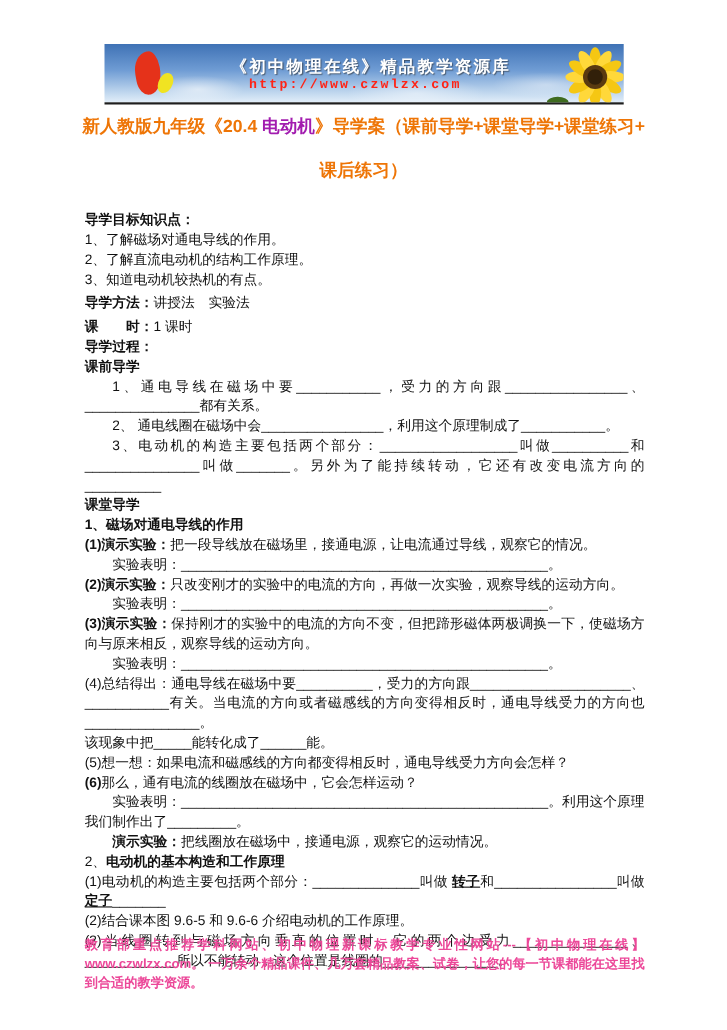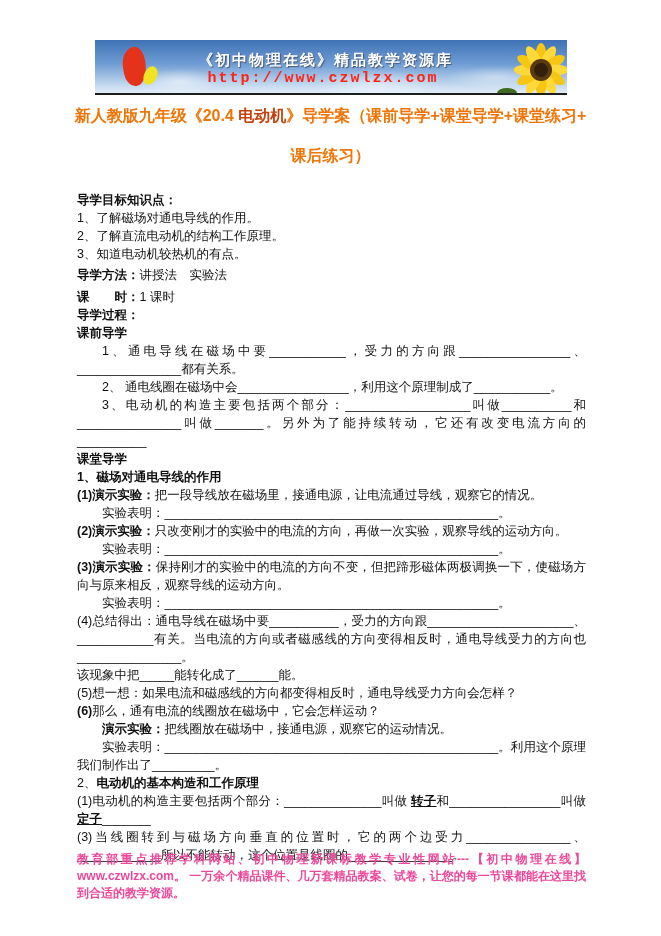--- a/index.html
+++ b/index.html
@@ -15,25 +15,25 @@
       radial-gradient(90px 22px at 60% 85%, rgba(255,255,255,.45), rgba(255,255,255,0) 70%),
       radial-gradient(70px 16px at 85% 70%, rgba(255,255,255,.4), rgba(255,255,255,0) 70%),
       linear-gradient(180deg,#3f72b5 0%,#6f9cd4 45%,#b9d2ec 80%,#e2eef9 100%);
     border-bottom:2px solid #1e1e1e;
   }
   .flame{position:absolute;left:26px;top:7px;width:42px;height:42px;}
   .flame-red{position:absolute;left:2px;top:0;width:23px;height:39px;background:#e5321a;
     border-radius:62% 38% 55% 45%/50% 42% 62% 38%;transform:rotate(-10deg);}
   .flame-yellow{position:absolute;left:23px;top:19px;width:13px;height:19px;background:#f0e322;
     border-radius:55% 45% 62% 38%/58% 42% 55% 45%;transform:rotate(16deg);}
-  .banner-title{position:absolute;top:11px;left:103px;width:300px;
+  .banner-title{position:absolute;top:11px;left:92px;width:300px;text-align:center;
     color:#fff;font-weight:bold;font-size:15px;letter-spacing:2px;white-space:nowrap;
     text-shadow:1px 1px 1px rgba(40,40,40,.6);}
   .banner-url{position:absolute;top:30px;left:88px;width:280px;text-align:center;
-    font-weight:bold;font-size:15px;letter-spacing:2px;white-space:nowrap;
+    font-weight:bold;font-size:12px;letter-spacing:2px;white-space:nowrap;
     font-family:"Liberation Mono","DejaVu Sans Mono",monospace;}
   .sunflower{position:absolute;right:0;bottom:-4px;}
   
   .doc-title{
     position:absolute;top:96px;left:40px;width:581px;margin:0;text-align:center;
     font-size:16px;font-weight:bold;line-height:40px;
   }
   
   .content{
     position:absolute;top:191px;left:77px;width:509px;
@@ -74,21 +74,21 @@
         <ellipse cx="44" cy="15" rx="5.5" ry="13" fill="#ffd83a" transform="rotate(270 44 29)"></ellipse>
         <ellipse cx="44" cy="15" rx="5.5" ry="13" fill="#f5c713" transform="rotate(300 44 29)"></ellipse>
         <ellipse cx="44" cy="15" rx="5.5" ry="13" fill="#ffd83a" transform="rotate(330 44 29)"></ellipse>
         <circle cx="44" cy="29" r="11" fill="#5a3a10"></circle>
         <circle cx="44" cy="29" r="7" fill="#32200a"></circle>
         <ellipse cx="10" cy="52" rx="10" ry="5" fill="#3e6b1f"></ellipse>
       </g>
     </svg>
   </div>
 
-  <h1 class="doc-title" style="color: rgb(238, 117, 6);"><span>新人教版九年级《20.4 </span><span class="hl" style="color: #c2410c;">电动机</span><span>》导学案（课前导学+课堂导学+课堂练习+</span><br><span>课后练习）</span></h1>
+  <h1 class="doc-title" style="color: rgb(238, 117, 6);"><span>新人教版九年级《20.4 </span><span class="hl" style="color: #a21caf;">电动机</span><span>》导学案（课前导学+课堂导学+课堂练习+</span><br><span>课后练习）</span></h1>
 
   <div class="content" id="content">
       <div class="para"><span class="b">导学目标知识点：</span></div>
       <div class="para"><span>1、了解磁场对通电导线的作用。</span></div>
       <div class="para"><span>2、了解直流电动机的结构工作原理。</span></div>
       <div class="para"><span>3、知道电动机较热机的有点。</span></div>
       <div class="para" style="margin-top: 3px;"><span class="b">导学方法：</span><span>讲授法　实验法</span></div>
       <div class="para" style="margin-top: 4px;"><span class="b">课　　时：</span><span>1 课时</span></div>
       <div class="para"><span class="b">导学过程：</span></div>
       <div class="para"><span class="b">课前导学</span></div>
@@ -100,22 +100,23 @@
       <div class="para"><span class="b">(1)演示实验：</span><span>把一段导线放在磁场里，接通电源，让电流通过导线，观察它的情况。</span></div>
       <div class="para" style="text-indent: 2em;"><span>实验表明：________________________________________________。</span></div>
       <div class="para"><span class="b">(2)演示实验：</span><span>只改变刚才的实验中的电流的方向，再做一次实验，观察导线的运动方向。</span></div>
       <div class="para" style="text-indent: 2em;"><span>实验表明：________________________________________________。</span></div>
       <div class="para"><span class="b">(3)演示实验：</span><span>保持刚才的实验中的电流的方向不变，但把蹄形磁体两极调换一下，使磁场方向与原来相反，观察导线的运动方向。</span></div>
       <div class="para" style="text-indent: 2em;"><span>实验表明：________________________________________________。</span></div>
       <div class="para"><span>(4)总结得出：通电导线在磁场中要__________，受力的方向跟_____________________、___________有关。当电流的方向或者磁感线的方向变得相反时，通电导线受力的方向也_______________。</span></div>
       <div class="para"><span>该现象中把_____能转化成了______能。</span></div>
       <div class="para"><span>(5)想一想：如果电流和磁感线的方向都变得相反时，通电导线受力方向会怎样？</span></div>
       <div class="para"><span class="b">(6)</span><span>那么，通有电流的线圈放在磁场中，它会怎样运动？</span></div>
+      <div class="para" style="text-indent: 2em;"><span>实验表明：________________________________________________。利用这个原理我们制作出了_________。</span></div>
       <div class="para" style="text-indent: 2em;"><span class="b">演示实验：</span><span>把线圈放在磁场中，接通电源，观察它的运动情况。</span></div>
-      <div class="para" style="text-indent: 2em;"><span>实验表明：________________________________________________。利用这个原理我们制作出了_________。</span></div>
       <div class="para"><span>2、</span><span class="b">电动机的基本构造和工作原理</span></div>
       <div class="para"><span>(1)电动机的构造主要包括两个部分：______________叫做 </span><span class="b u">转子</span><span>和________________叫做 </span><span class="b u">定子</span><span>_______</span></div>
+      <div class="para"><span>(2)结合课本图 9.6-5 和 9.6-6 介绍电动机的工作原理。</span></div>
       <div class="para"><span>(3)当线圈转到与磁场方向垂直的位置时，它的两个边受力_______________、____________所以不能转动，这个位置是线圈的_______________。</span></div>
     </div>
 
   <div class="footer" style="color: #ec4899;"><span>教育部重点推荐学科网站、初中物理新课标教学专业性网站---【初中物理在线】www.czwlzx.com。 一万余个精品课件、几万套精品教案、试卷，让您的每一节课都能在这里找到合适的教学资源。</span></div>
 
 </div>
 
 </body></html>

